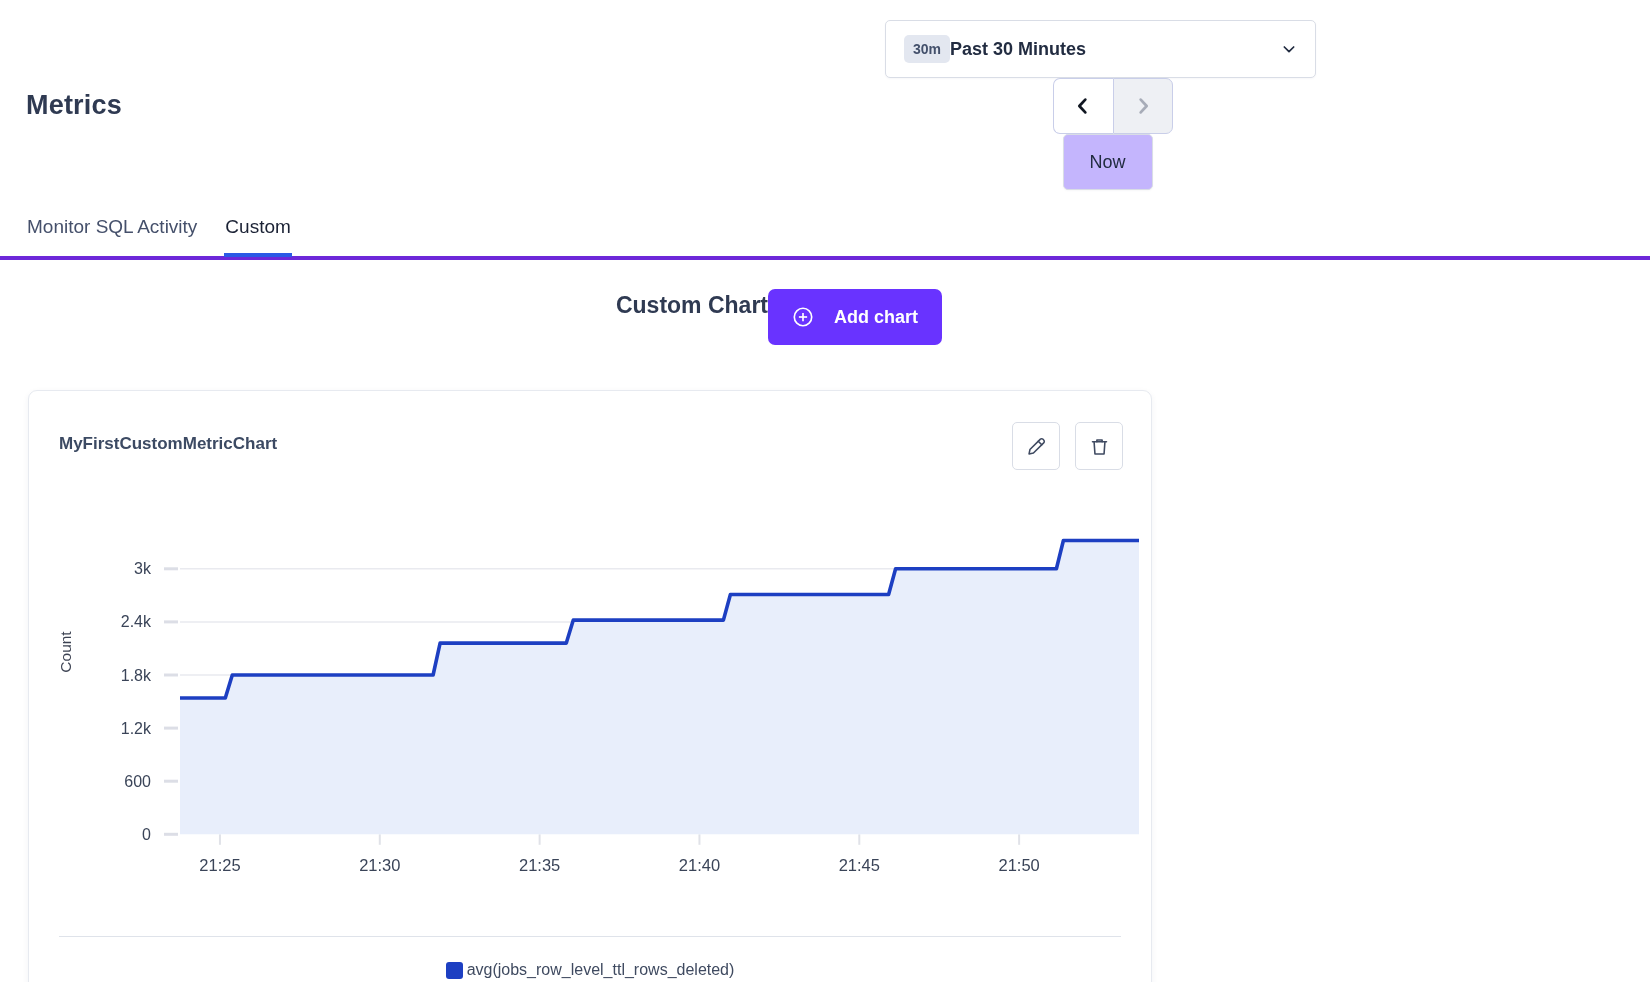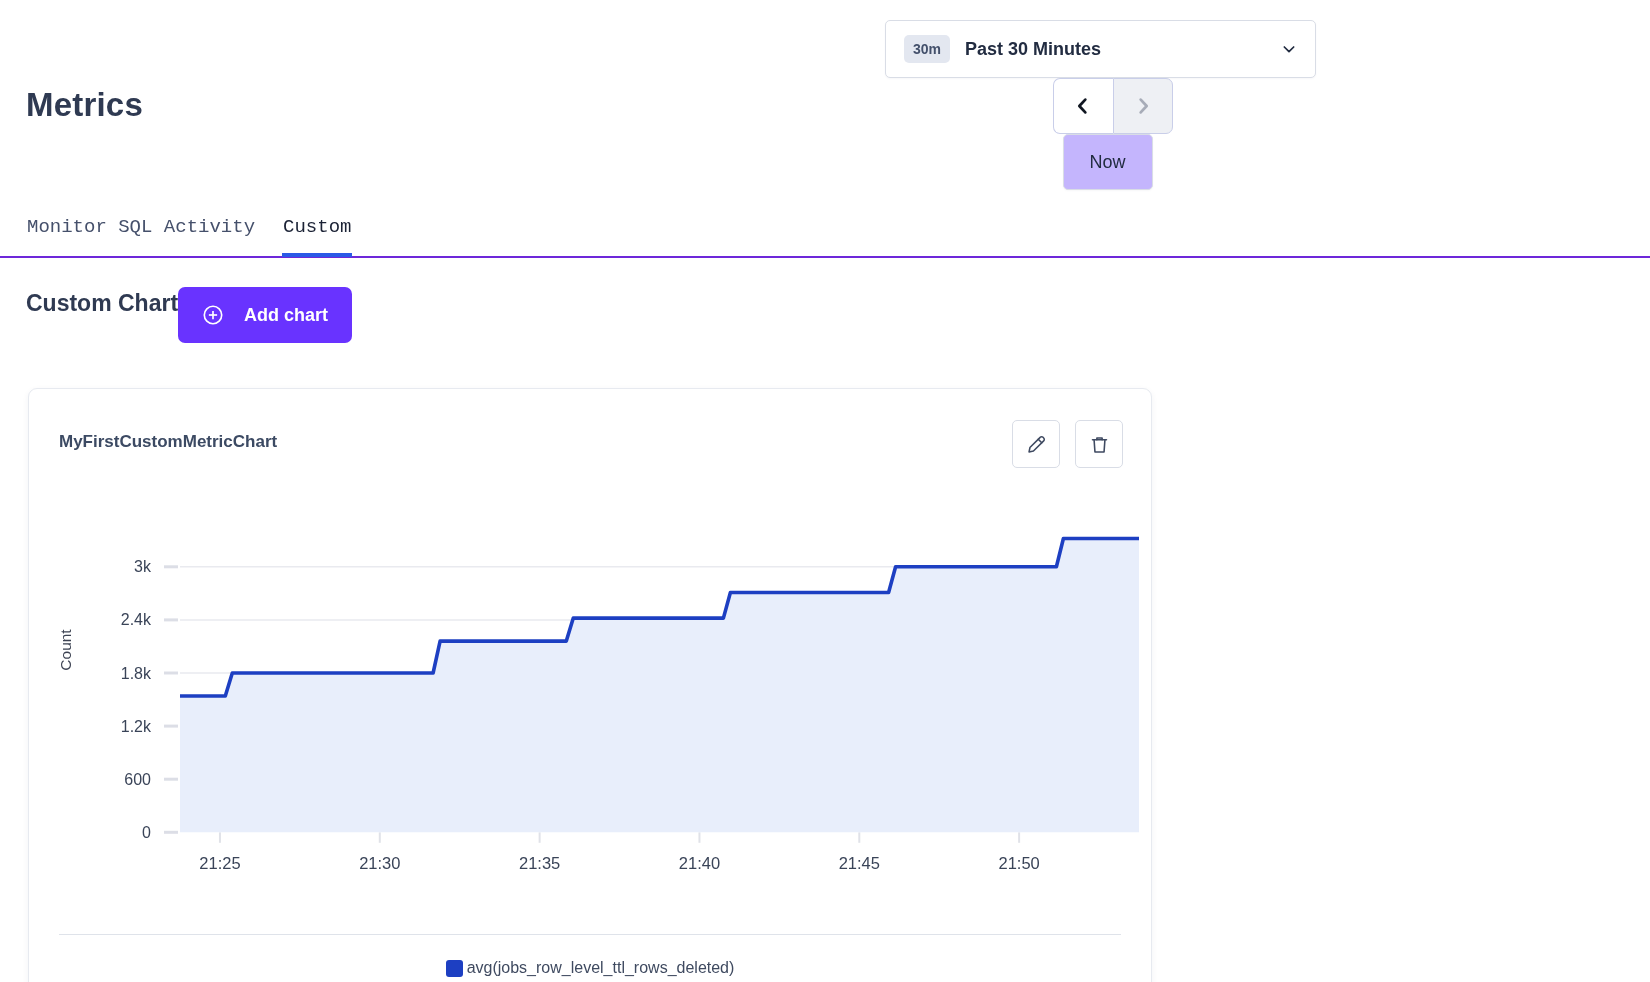--- a/index.html
+++ b/index.html
@@ -1,50 +1,50 @@
 <!DOCTYPE html>
 <html style="--purple: #6933ff; --link: #2b59e6; --line: #1d3fc2;"><head>
 <meta charset="utf-8">
 <style>
   * { margin:0; padding:0; box-sizing:border-box; }
   html,body { background:#ffffff; width:1650px; height:982px; overflow:hidden;
     font-family:"Liberation Sans", sans-serif; color:#2f3a52; }
 
   .topbar { display:flex; justify-content:space-between; align-items:center;
     padding:20px 334px 0 26px; }
-  .page-title { font-size:33px; font-weight:700; color:#2f3a52; letter-spacing:.2px;text-align:right; }
+  .page-title { font-size:27px; font-weight:700; color:#2f3a52; letter-spacing:.2px;text-align:right; }
   .controls { display:flex; align-items:center;flex-direction:column; }
 
   .time-selector { display:flex; align-items:center; width:431px; height:58px;
     border:1px solid #d9dde6; border-radius:5px; background:#fff; padding:0 18px;
     cursor:pointer; box-shadow:0 1px 2px rgba(50,60,90,.04); }
   .ts-badge { background:#e3e7f0; color:#43506b; font-weight:700; font-size:14px;
     padding:6px 9px; border-radius:5px; }
-  .ts-label { margin-left:15px; font-size:18px; font-weight:700; color:#222c41; flex:1; }
+  .ts-label { font-size:18px; font-weight:700; color:#222c41; flex:1; }
   .chev-down { width:16px; height:16px; stroke:#222c41; }
 
   .pager { display:flex; margin-left:24px; }
   .pager button { width:60px; height:56px; display:flex; align-items:center; justify-content:center;
     border:1px solid #c9cee9; background:#fff; cursor:pointer; }
   .pager .prev { border-radius:7px 0 0 7px; border-right-width:0; }
   .pager .next { border-radius:0 7px 7px 0; background:#eef0f4; cursor:default; }
   .pager svg { width:22px; height:22px; fill:none; stroke-width:3; stroke-linecap:round; stroke-linejoin:round; }
   .pager .prev svg { stroke:#111722; }
   .pager .next svg { stroke:#a7acb8; }
 
   .now-btn { margin-left:14px; width:90px; height:56px; background:#c4b5fd;
     border:1px solid #d9dde6; border-radius:5px; font-size:18px; color:#222c41;
     font-family:inherit; cursor:pointer; box-shadow:0 1px 2px rgba(50,60,90,.04); }
 
-  .tabs { display:flex; gap:26px; padding:22px 0 0 26px; border-bottom:2px solid #6d28d9;font-family:Liberation Mono, monospace; }
+  .tabs { display:flex; gap:26px; padding:22px 0 0 26px; border-bottom:4px solid #6d28d9; }
   .tab { font-size:19px; color:#45506b; padding:4px 1px 15px 1px; cursor:pointer;
     border-bottom:4px solid transparent; margin-bottom:-1px; }
   .tab.active { color:#1b2235; border-bottom-color:var(--link,#2b59e6); }
 
-  .section-head { display:flex; justify-content:flex-start; align-items:flex-start;
+  .section-head { display:flex; justify-content:center; align-items:flex-start;
     padding:32px 118px 0 26px; }
   .section-title { font-size:23px; font-weight:700; color:#2f3a52; }
   .section-sub { margin-top:16px; font-size:17px; color:#475369; }
   .learn-more { color:var(--link,#2b59e6); font-weight:700; text-decoration:none; cursor:pointer; }
   .add-chart-btn { display:flex; align-items:center; gap:20px; height:56px; padding:0 24px;
     background:var(--purple,#6933ff); color:#fff; border:none; border-radius:7px;
     font-size:18px; font-weight:700; font-family:inherit; cursor:pointer; margin-top:-3px; }
   .add-chart-btn svg { width:22px; height:22px; fill:none; stroke:#fff; stroke-width:1.8; }
 
   .card { width:1124px; margin:45px 0 0 28px; background:#fff; border:1px solid #e7eaf0;

